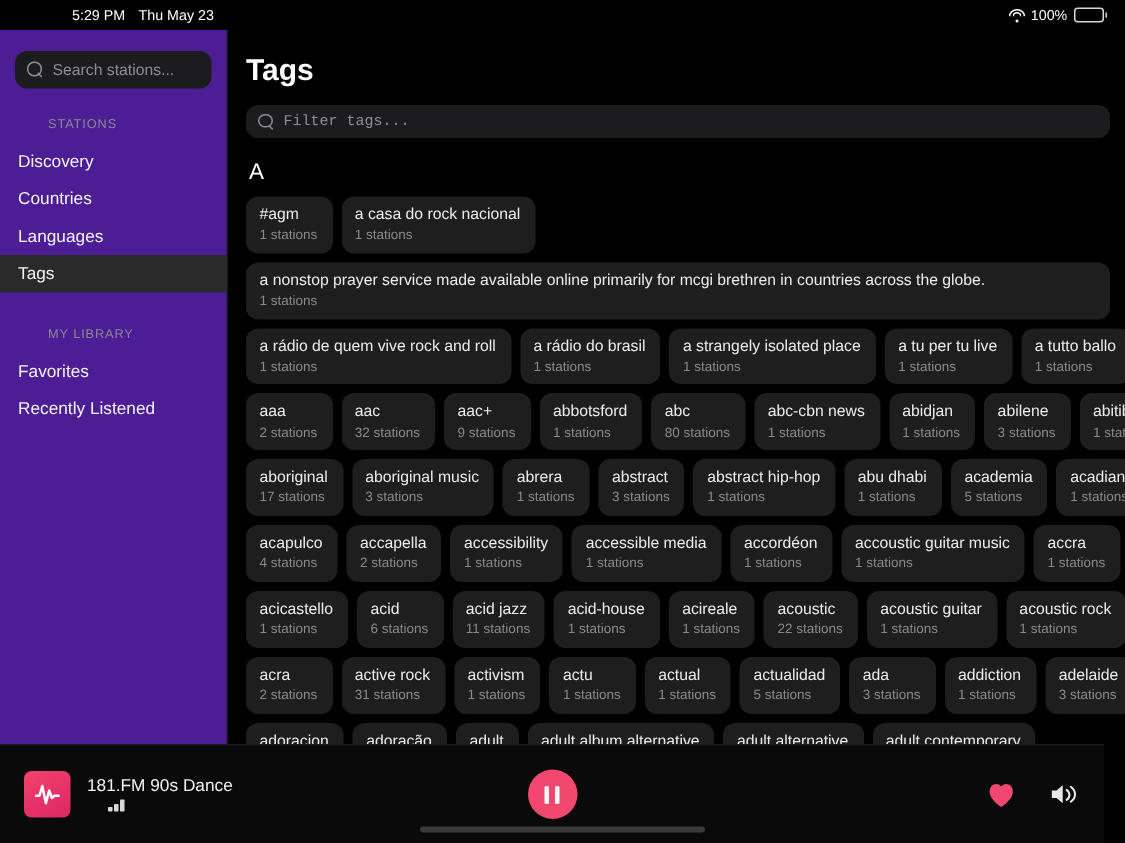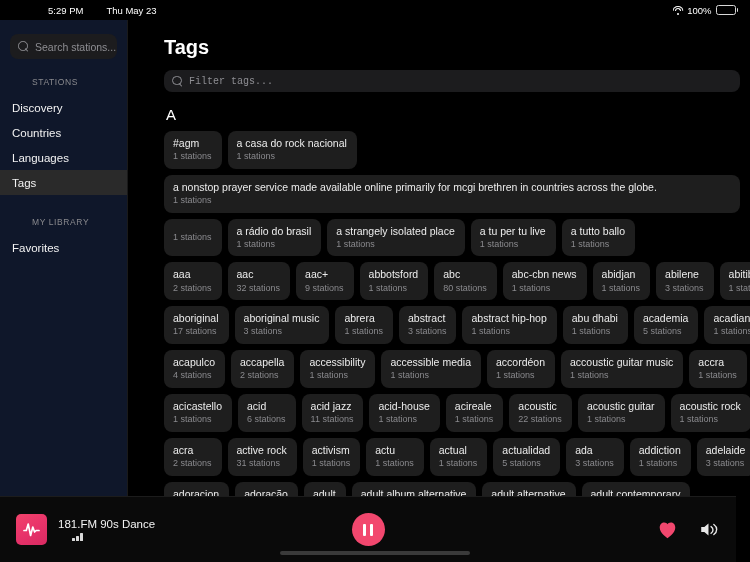--- a/index.html
+++ b/index.html
@@ -10,21 +10,21 @@
     overflow: hidden;
   }
   .screen { position: relative; width: 750px; height: 562px; background: #000; }
 
   
   .statusbar {
     position: absolute; top: 0; left: 0; width: 750px; height: 20px;
     display: flex; align-items: center; justify-content: space-between;
     padding: 0 12px; color: #fff; font-size: 9.5px; z-index: 30;
   }
-  .status-left { display: flex; align-items: center; gap: 23px; padding-left: 36px; }
+  .status-left { display: flex; align-items: center; gap: 9px; padding-left: 36px; }
   .status-right { display: flex; align-items: center; gap: 4px; }
   .wifi-icon { display: inline-block; width: 11px; height: 9px; position: relative; }
   .wifi-icon i {
     position: absolute; left: 50%; transform: translateX(-50%);
     border: 1.2px solid #fff; border-bottom: none;
     border-radius: 50% 50% 0 0 / 100% 100% 0 0;
   }
   .wifi-icon i:nth-child(1) { width: 11px; height: 5px; top: 0; }
   .wifi-icon i:nth-child(2) { width: 6px; height: 3px; top: 2.6px; }
   .wifi-dot { position: absolute; left: 50%; bottom: 0; transform: translateX(-50%);
@@ -32,22 +32,22 @@
   .battery { display: inline-flex; align-items: center; }
   .battery-body {
     width: 20px; height: 10px; border: 1px solid #d8d8d8; border-radius: 2.5px;
     padding: 1px; display: block;
   }
   .battery-fill { height: 100%; width: 100%; background: #fff; border-radius: 1px; }
   .battery-cap { width: 1.5px; height: 4px; background: #d8d8d8; border-radius: 0 1px 1px 0; margin-left: 1px; }
 
   
   .sidebar {
-    position: absolute; top: 20px; left: 0; width: 128px; height: 476px;
-    background: #0f172a; border-right: 1px solid #1a1a1a;
+    position: absolute; top: 20px; left: 0; width: 152px; height: 476px;
+    background: #4c1d95; border-right: 1px solid #1a1a1a;
     padding-top: 14px;
   }
   .search-wrap { padding: 0 10px 18px; }
   .search-box {
     display: flex; align-items: center; gap: 6px;
     background: #1c1c1e; border-radius: 8px; height: 25px; padding: 0 8px;
   }
   .mag-icon { width: 11px; height: 11px; position: relative; flex: none; }
   .mag-icon::before {
     content: ''; position: absolute; left: 0; top: 0;
@@ -186,20 +186,23 @@
     <div class="nav-item active">
       <span>Tags</span>
     </div>
 
     <div class="nav-gap"></div>
 
     <div class="section-label">MY LIBRARY</div>
     <div class="nav-item">
       <span>Favorites</span>
     </div>
+    <div class="nav-item">
+      <span>Recently Listened</span>
+    </div>
   </div>
 
   <div class="main">
     <div class="main-inner">
       <div class="page-title">Tags</div>
 
       <div class="filter-box">
         <span class="mag-icon"></span>
         <input class="filter-input" type="text" placeholder="Filter tags..." style="">
       </div>
@@ -218,20 +221,21 @@
             </div>
           </div>
           <div class="tag-row">
             <div class="chip wide">
               <div class="chip-name">a nonstop prayer service made available online primarily for mcgi brethren  in countries across the globe.</div>
               <div class="chip-count">1 stations</div>
             </div>
           </div>
           <div class="tag-row">
             <div class="chip">
+              <div class="chip-name">a rádio de quem vive rock and roll</div>
               <div class="chip-count">1 stations</div>
             </div>
             <div class="chip">
               <div class="chip-name">a rádio do brasil</div>
               <div class="chip-count">1 stations</div>
             </div>
             <div class="chip">
               <div class="chip-name">a strangely isolated place</div>
               <div class="chip-count">1 stations</div>
             </div>

